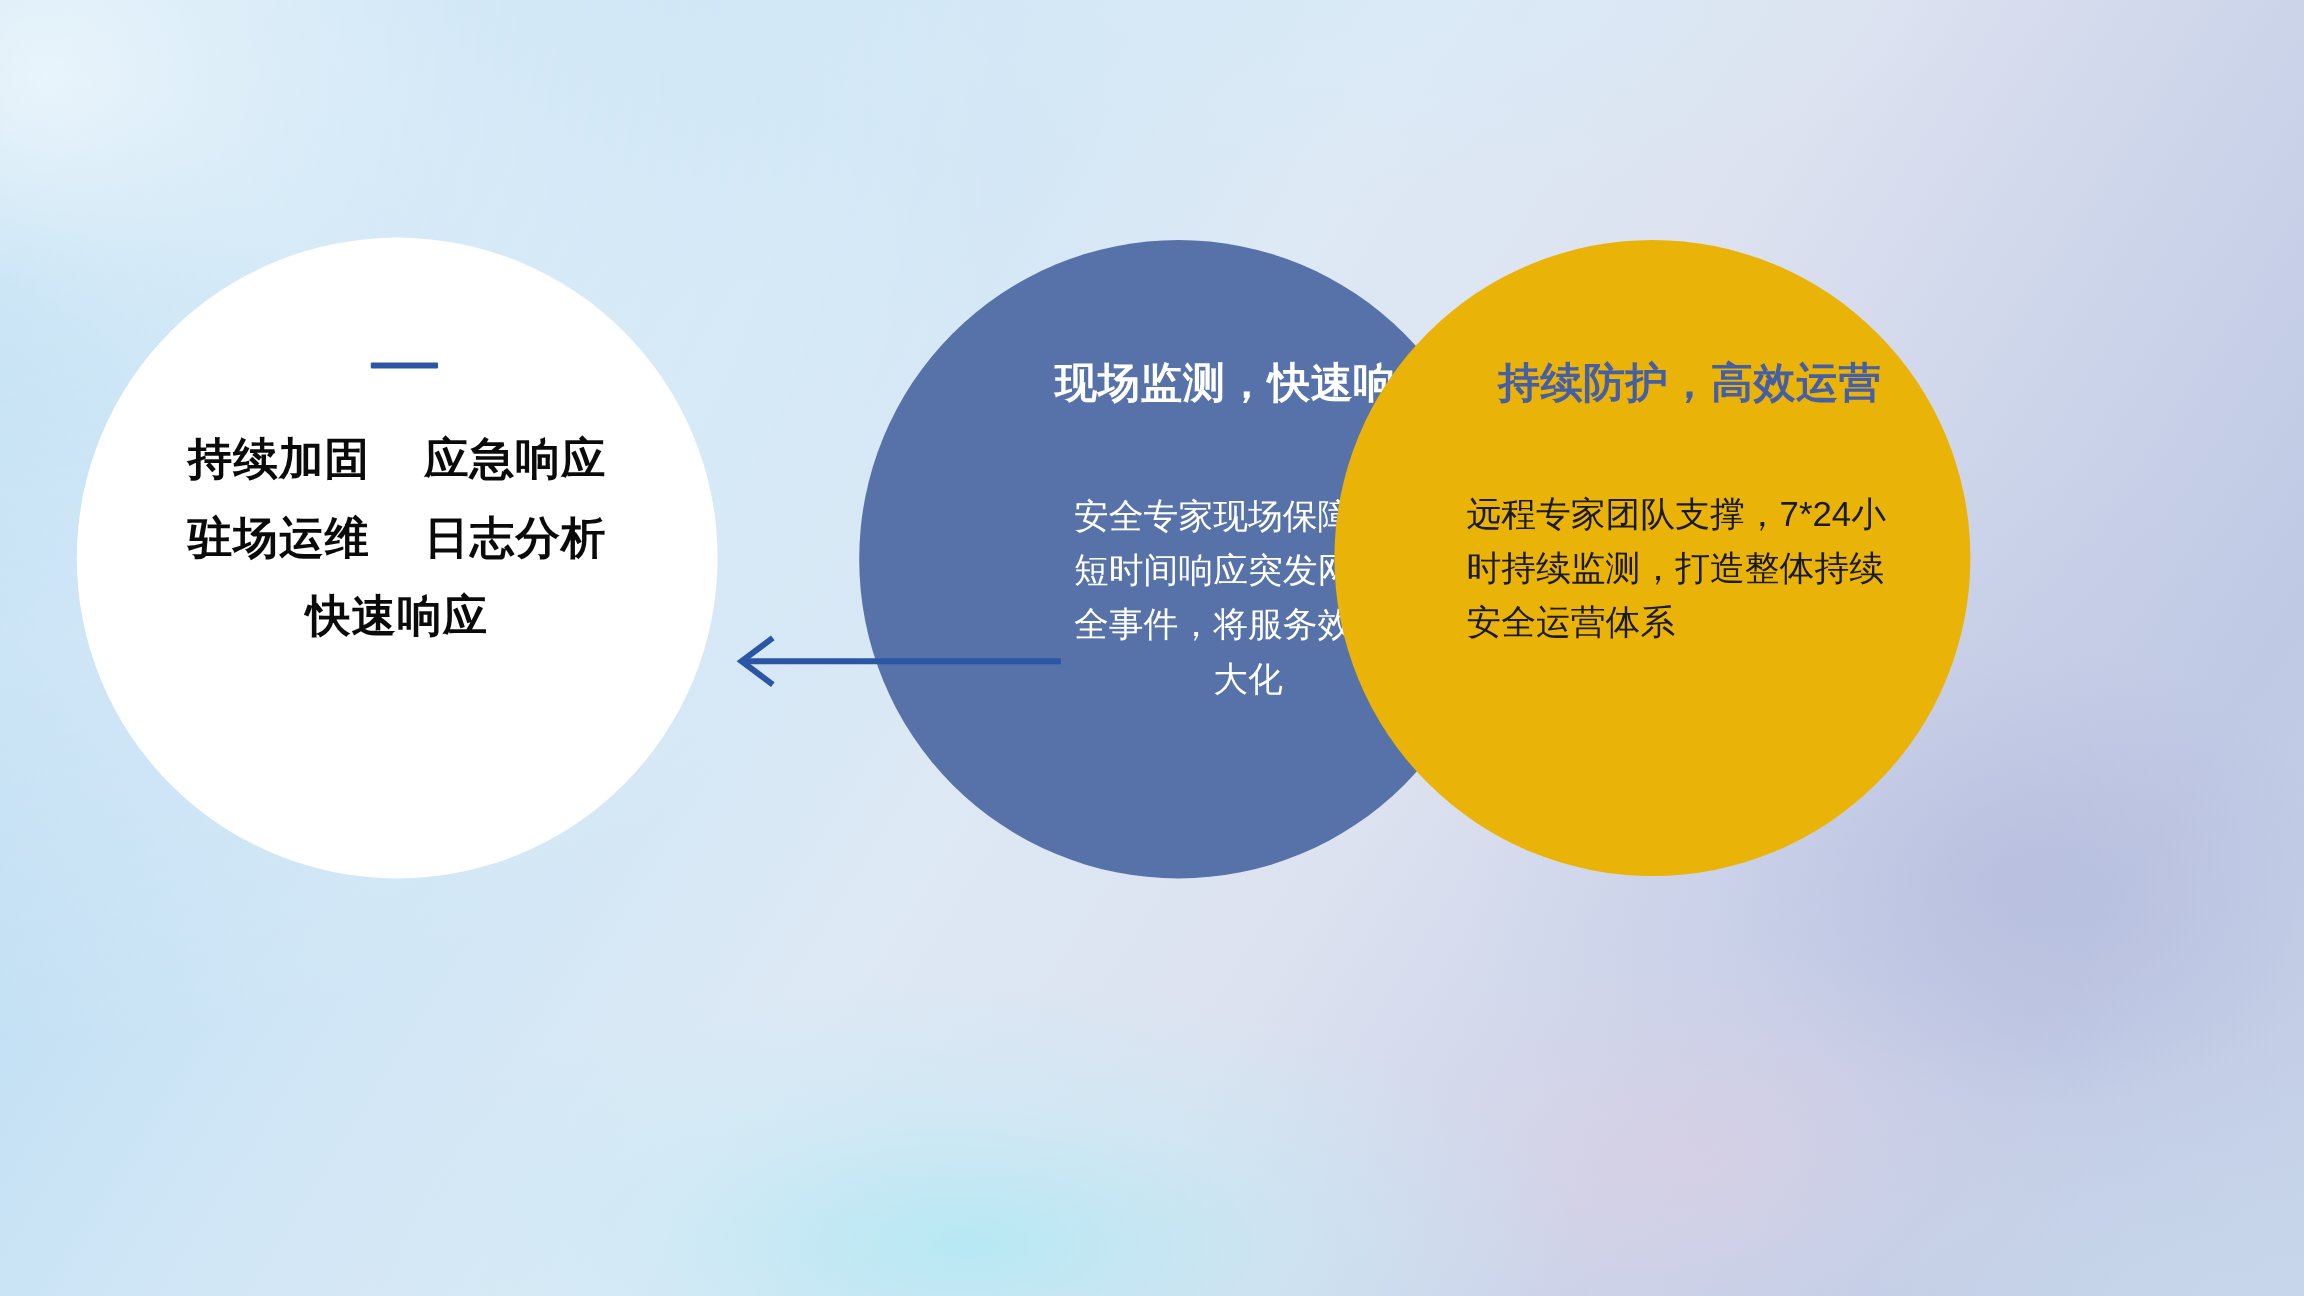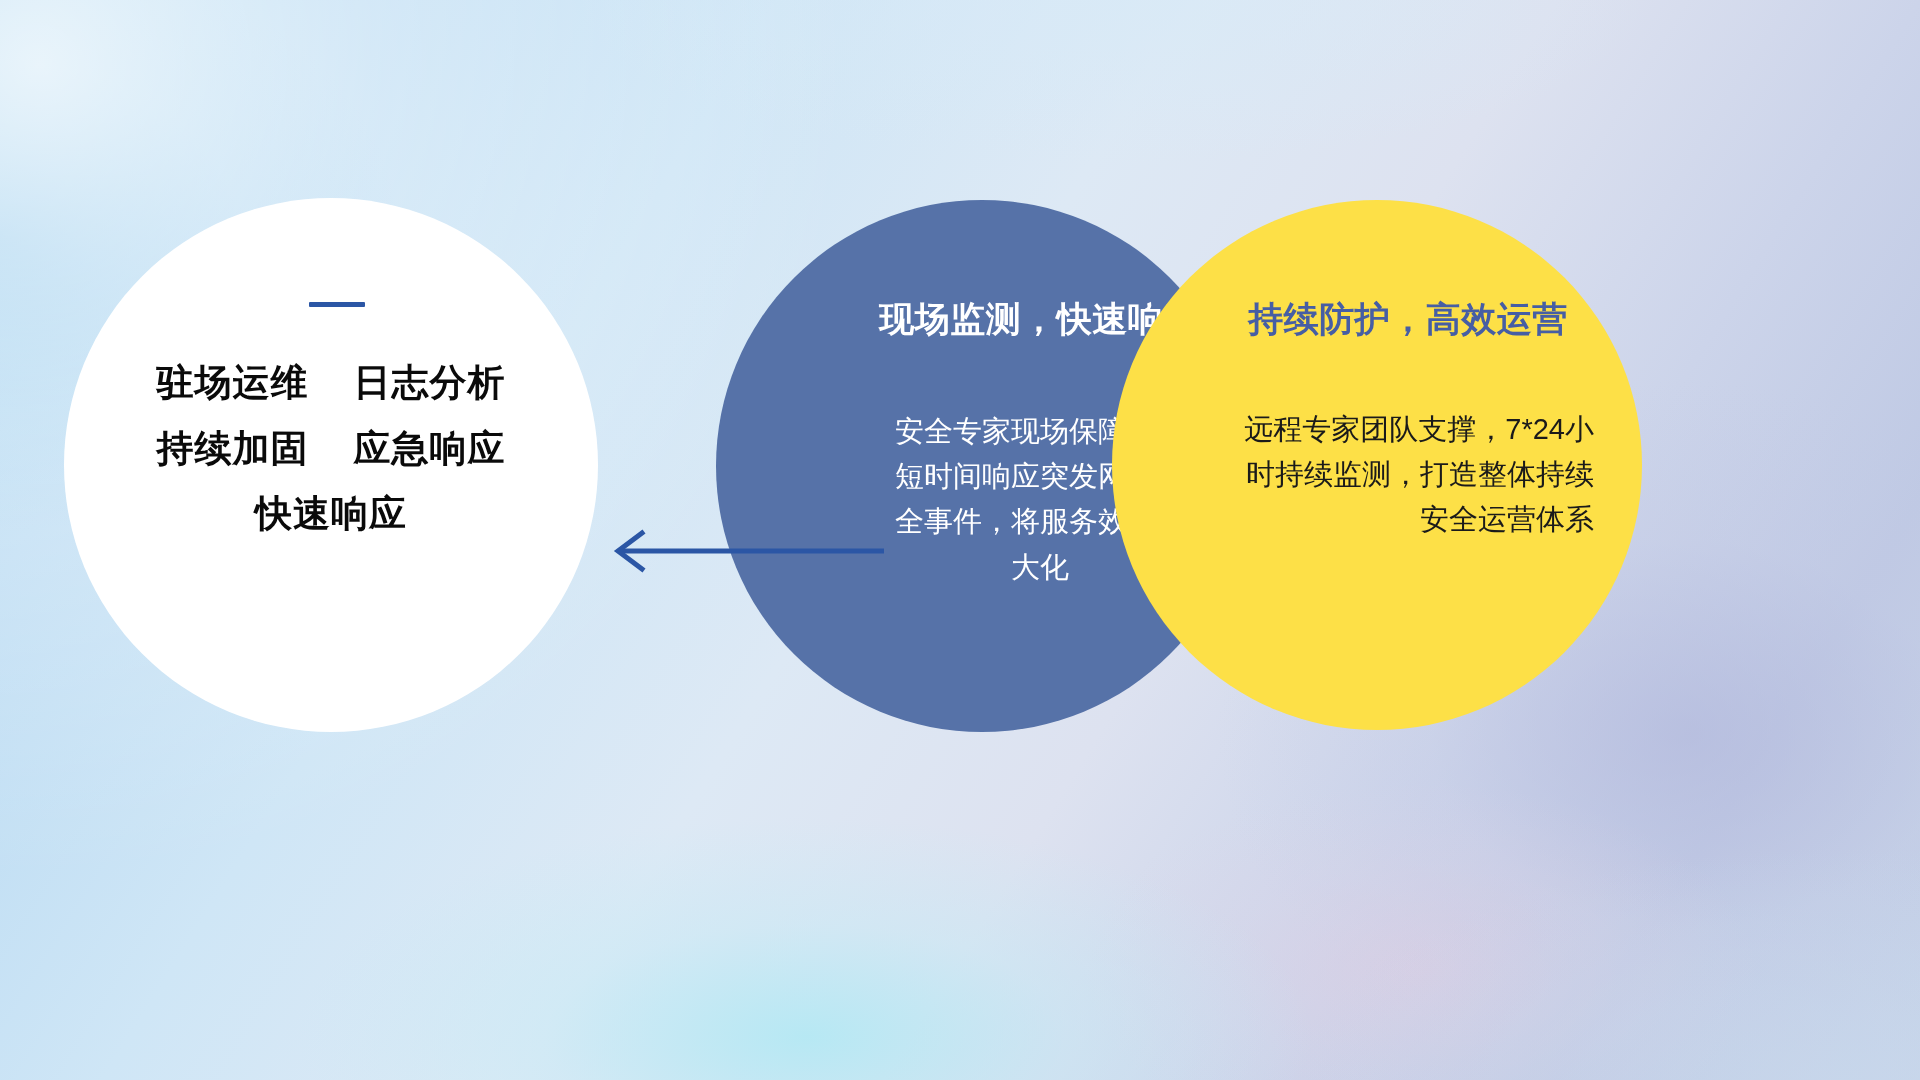--- a/index.html
+++ b/index.html
@@ -96,21 +96,21 @@
     top: 200px;
     width: 532px;
     height: 532px;
     background: #5672a8;
   }
   #circle-right {
     left: 1112px;
     top: 200px;
     width: 530px;
     height: 530px;
-    background: #fde047;
+    background: #eab308;
   }
 
   
   .left-inner {
     position: absolute;
     left: 0;
     top: 0;
     width: 100%;
     height: 100%;
     display: flex;
@@ -196,21 +196,21 @@
     letter-spacing: 0.5px;
     white-space: nowrap;
     margin-left: 62px;
   }
   .right-body {
     margin-top: 64px;
     margin-left: 62px;
     font-size: 29px;
     line-height: 1.56;
     color: #1a1a1a;
-    text-align: right;
+    text-align: left;
     width: 372px;
     font-weight: 400;
   }
 
   
   #flow-arrow {
     position: absolute;
     left: 596px;
     top: 516px;
     width: 290px;
@@ -228,22 +228,22 @@
   <div class="bg-layer bg-glow-tl"></div>
   <div class="bg-layer bg-glow-violet"></div>
   <div class="bg-layer bg-glow-pink"></div>
   <div class="bg-layer bg-glow-cyan"></div>
   <div class="bg-layer bg-glow-br"></div>
 
   <div class="circle" id="circle-left">
     <div class="left-inner">
       <div class="blue-dash"></div>
       <div class="left-lines">
+        <div class="left-line">持续加固    应急响应</div>
         <div class="left-line">驻场运维    日志分析</div>
-        <div class="left-line">持续加固    应急响应</div>
         <div class="left-line">快速响应</div>
       </div>
     </div>
   </div>
 
   <div class="circle" id="circle-mid">
     <div class="mid-inner">
       <div class="mid-title">现场监测，快速响应</div>
       <div class="mid-body">安全专家现场保障，最短时间响应突发网络安全事件，将服务效率最大化</div>
     </div>

